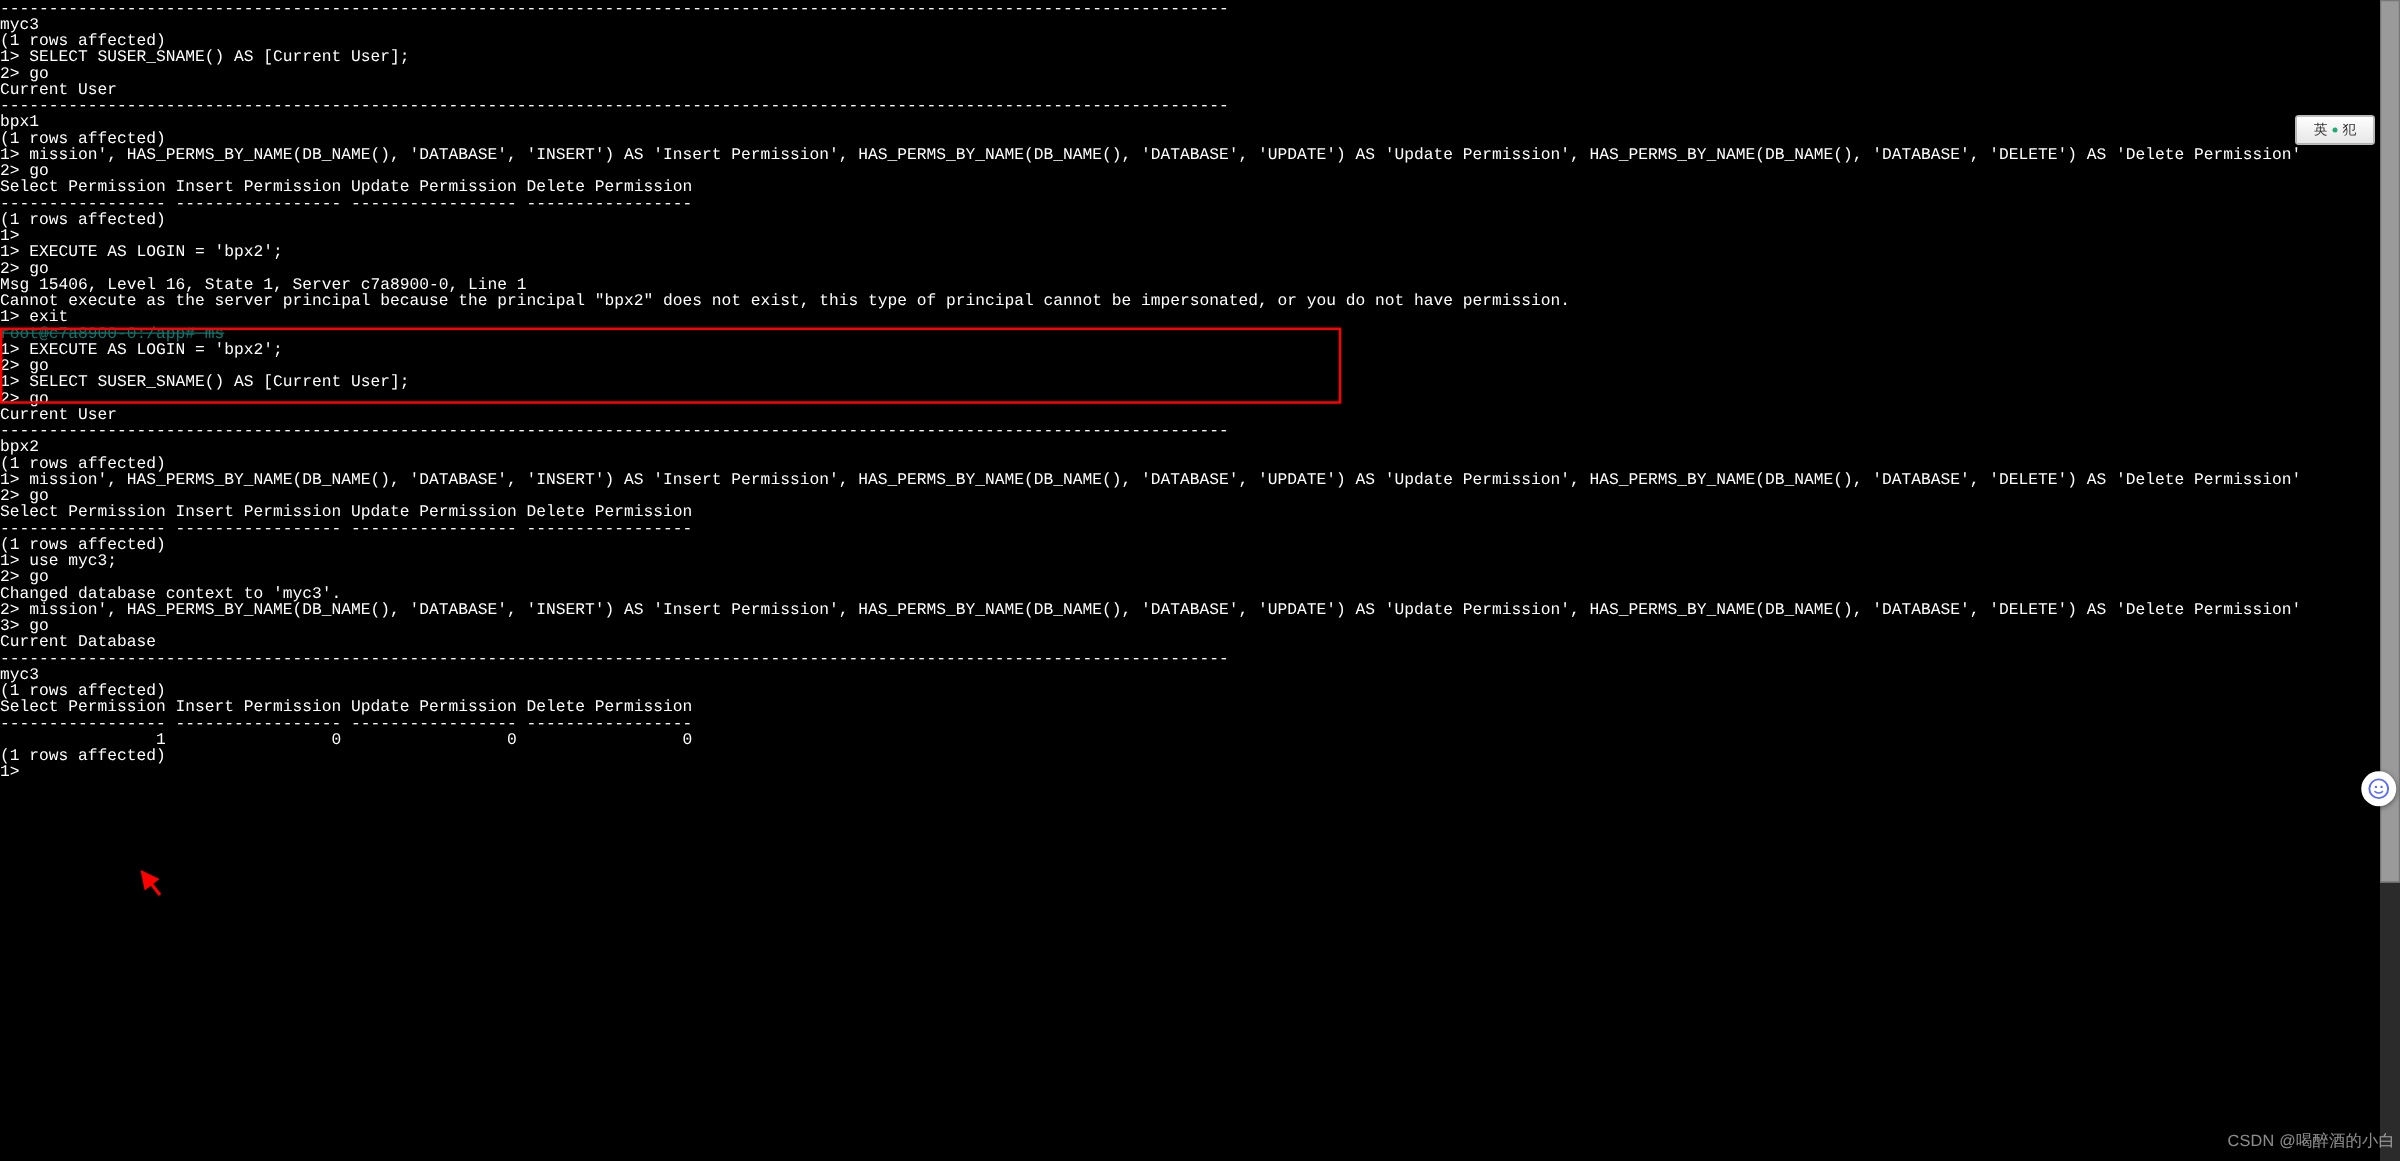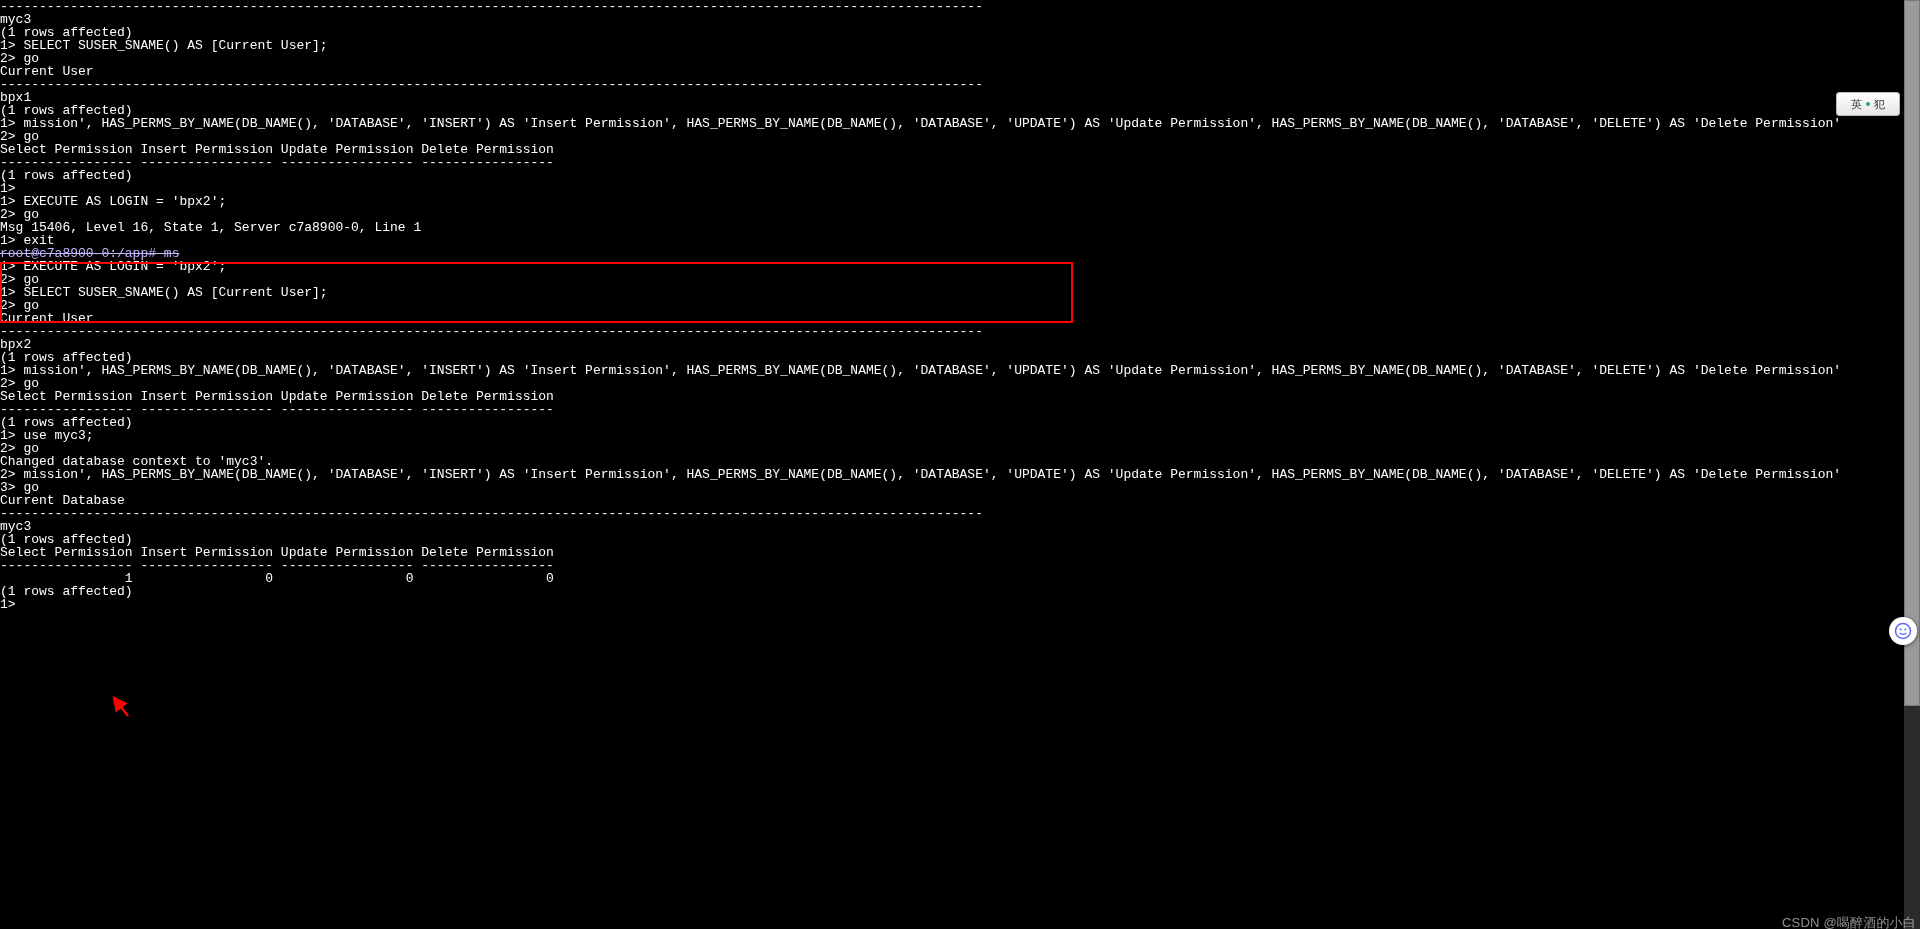--- a/index.html
+++ b/index.html
@@ -29,21 +29,21 @@
     left: 0;
     width: 1540px;
   }
   .redbox {
     position: absolute;
     border: 2px solid #ff0000;
     box-sizing: border-box;
     pointer-events: none;
   }
   .red-strike {
-    color: #c4b5fd;
+    color: #0f766e;
     text-decoration: line-through;
   }
   .scrollbar-track {
     position: absolute;
     right: 0;
     top: 0;
     width: 16px;
     height: 929px;
     background: #2b2b2b;
   }
@@ -88,21 +88,21 @@
     background: #fff;
     display: flex;
     align-items: center;
     justify-content: center;
     box-shadow: 0 1px 4px rgba(0,0,0,.5);
   }
   .floating-btn svg { width: 18px; height: 18px; }
   .watermark {
     position: absolute;
     right: 4px;
-    bottom: 0;
+    bottom: 10px;
     color: rgba(255,255,255,0.55);
     font-family: sans-serif;
     font-size: 13px;
     letter-spacing: .2px;
   }
   .arrow {
     position: absolute;
     pointer-events: none;
   }
   .arrow svg { display:block; }
@@ -125,20 +125,21 @@
 <pre>1&gt; mission', HAS_PERMS_BY_NAME(DB_NAME(), 'DATABASE', 'INSERT') AS 'Insert Permission', HAS_PERMS_BY_NAME(DB_NAME(), 'DATABASE', 'UPDATE') AS 'Update Permission', HAS_PERMS_BY_NAME(DB_NAME(), 'DATABASE', 'DELETE') AS 'Delete Permission'</pre>
 <pre>2&gt; go</pre>
 <pre>Select Permission Insert Permission Update Permission Delete Permission</pre>
 <pre>----------------- ----------------- ----------------- -----------------</pre>
 <pre></pre>
 <pre>(1 rows affected)</pre>
 <pre>1&gt;</pre>
 <pre>1&gt; EXECUTE AS LOGIN = 'bpx2';</pre>
 <pre>2&gt; go</pre>
 <pre>Msg 15406, Level 16, State 1, Server c7a8900-0, Line 1</pre>
+<pre>Cannot execute as the server principal because the principal "bpx2" does not exist, this type of principal cannot be impersonated, or you do not have permission.</pre>
 <pre>1&gt; exit</pre>
 <pre class="red-strike">root@c7a8900-0:/app# ms</pre>
 <pre>1&gt; EXECUTE AS LOGIN = 'bpx2';</pre>
 <pre>2&gt; go</pre>
 <pre>1&gt; SELECT SUSER_SNAME() AS [Current User];</pre>
 <pre>2&gt; go</pre>
 <pre>Current User</pre>
 <pre>------------------------------------------------------------------------------------------------------------------------------</pre>
 <pre>bpx2</pre>
 <pre></pre>

